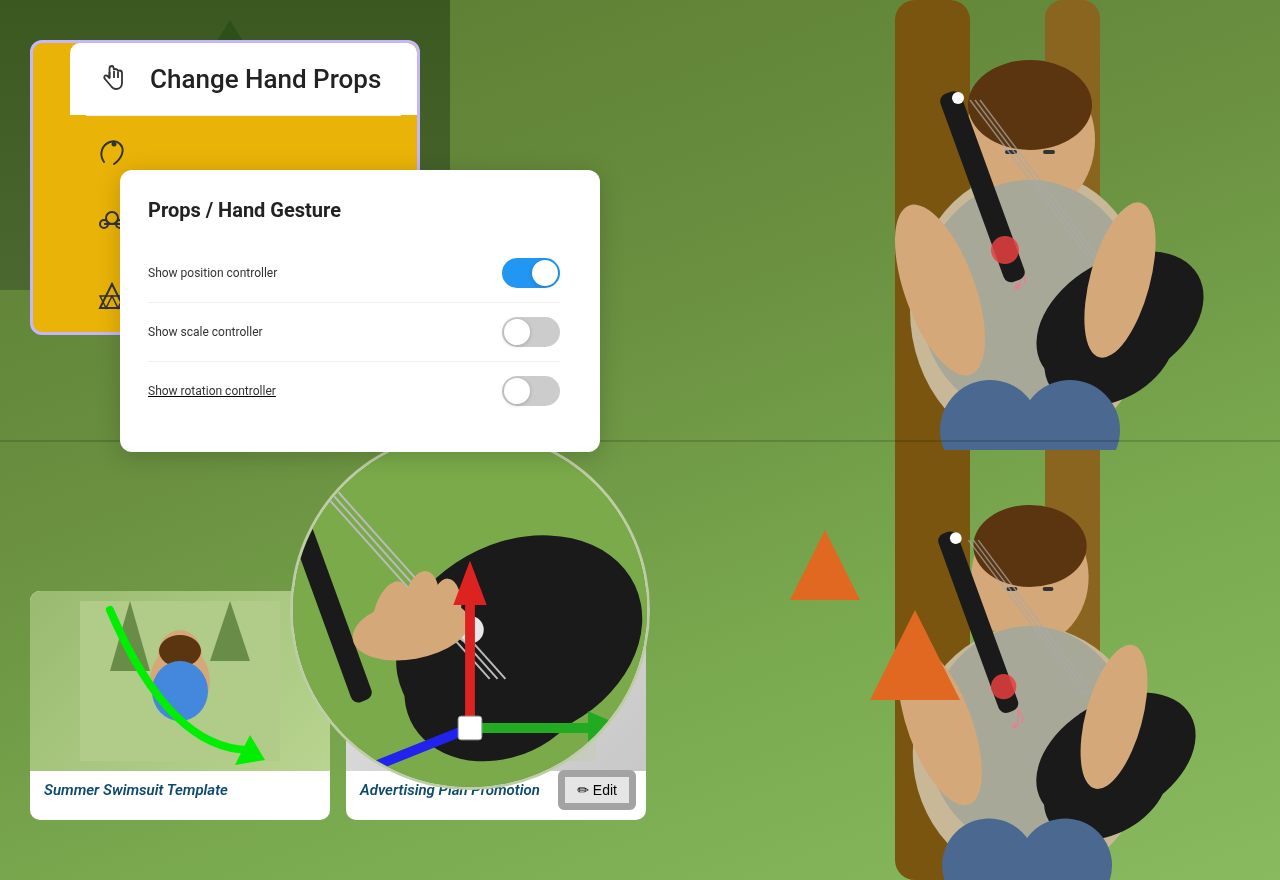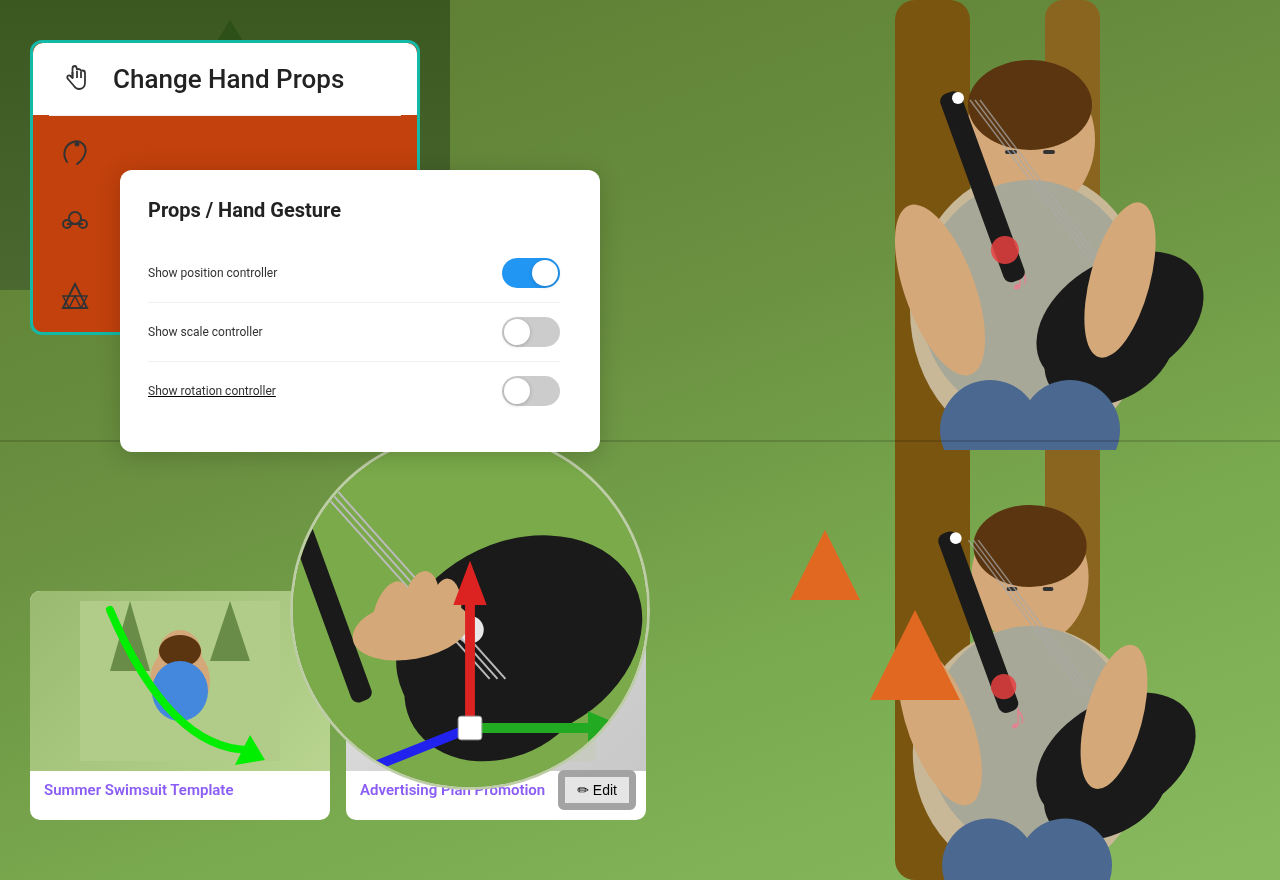--- a/index.html
+++ b/index.html
@@ -26,25 +26,26 @@
       z-index: 1;
       overflow: hidden;
     }
 
     
     .top-menu {
       position: absolute;
       left: 30px;
       top: 40px;
       width: 390px;
-      background: #c2410c;
+      background: #eab308;
       border-radius: 12px;
-      border: 3px solid #14b8a6;
+      border: 3px solid #c4b5fd;
       z-index: 20;
       overflow: hidden;
+      padding-left: 37px;
     }
 
     .menu-item {
       display: flex;
       align-items: center;
       padding: 18px 24px;
       gap: 20px;
       cursor: pointer;
     }
 
@@ -194,22 +195,23 @@
       overflow: hidden;
     }
 
     .thumb-info {
       padding: 10px 14px 14px;
     }
 
     .thumb-title {
       font-size: 15px;
       font-weight: 600;
-      color: #8b5cf6;
+      color: #0c4a6e;
       line-height: 1.3;
+      font-style: italic;
     }
 
     .thumb-edit-btn {
       position: absolute;
       bottom: 10px;
       right: 10px;
       background: #e5e5e5;
       border: 7px solid #a3a3a3;
       border-radius: 6px;
       padding: 5px 12px;

